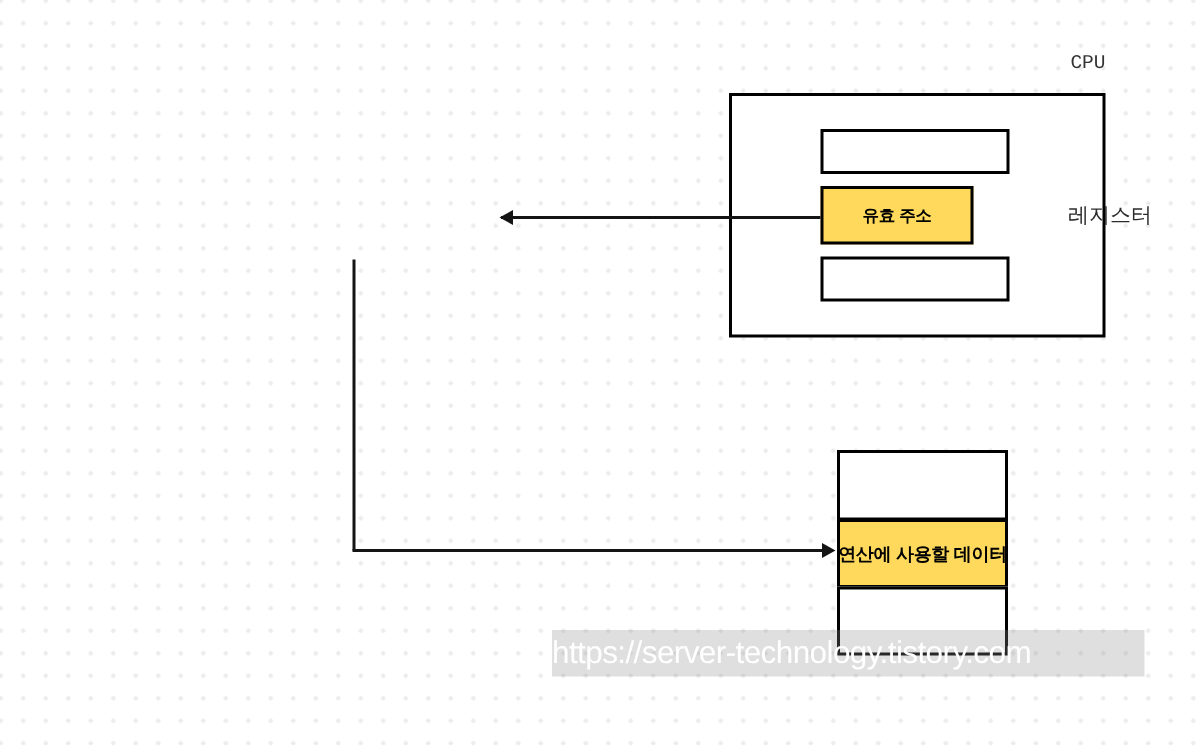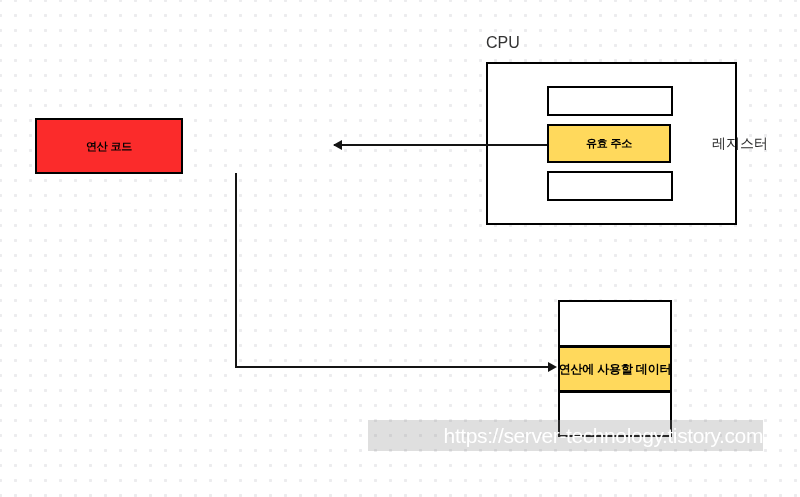--- a/index.html
+++ b/index.html
@@ -46,34 +46,34 @@
   #instr-operand {
     left: 181px; top: 118px;  width: 151px; height: 56px;
     background: #ffffff;
   }
   #instr-operand .lbl { font-size: 11px; }
 
   
   #cpu-label {
     position: absolute;
     left: 486px; top: 34px; width: 251px;
-    text-align: left;
-    font-family: Liberation Sans, sans-serif;
-    font-size: 16px;
+    text-align: right;
+    font-family: Liberation Mono, monospace;
+    font-size: 13px;
     color: #333333;
   }
   #cpu-box {
     left: 486px; top: 62px; width: 251px; height: 163px;
     background: #ffffff;
   }
   #reg-top {
     left: 547px; top: 86px; width: 126px; height: 30px;
   }
   #reg-mid {
-    left: 547px; top: 124px; width: 124px; height: 39px;
+    left: 547px; top: 124px; width: 102px; height: 39px;
     background: #ffd95c;
     justify-content: center;
   }
   #reg-bot {
     left: 547px; top: 171px; width: 126px; height: 30px;
   }
   #reg-group-label {
     position: absolute;
     left: 673px; top: 135px;
     font-family: "Liberation Serif", serif;
@@ -139,38 +139,35 @@
   #conn-instr-mem-h { left: 235px; top: 366px; width: 314px; }
   #conn-instr-mem-head { left: 548px; top: 362px; }
 
   
   #watermark {
     position: absolute;
     left: 368px; top: 420px; width: 395px; height: 31px;
     background: rgba(140,140,140,0.28);
     display: flex;
     align-items: center;
-    justify-content: flex-end;
+    justify-content: flex-start;
   }
   #watermark-text {
     font-family: "Liberation Sans", sans-serif;
     font-size: 21px;
     color: #ffffff;
     letter-spacing: -0.4px;
     white-space: nowrap;
   }
 </style>
 </head>
 <body>
 
 <div id="canvas">
 
-  <div class="box" id="instr-opcode">
-    <span class="lbl">연산 코드</span>
-  </div>
 
   <div id="cpu-label">CPU</div>
   <div class="box" id="cpu-box"></div>
   <div class="box" id="reg-top">
     <span class="lbl"></span>
   </div>
   <div class="box" id="reg-mid">
     <span class="lbl">유효 주소</span>
   </div>
   <div class="box" id="reg-bot">

